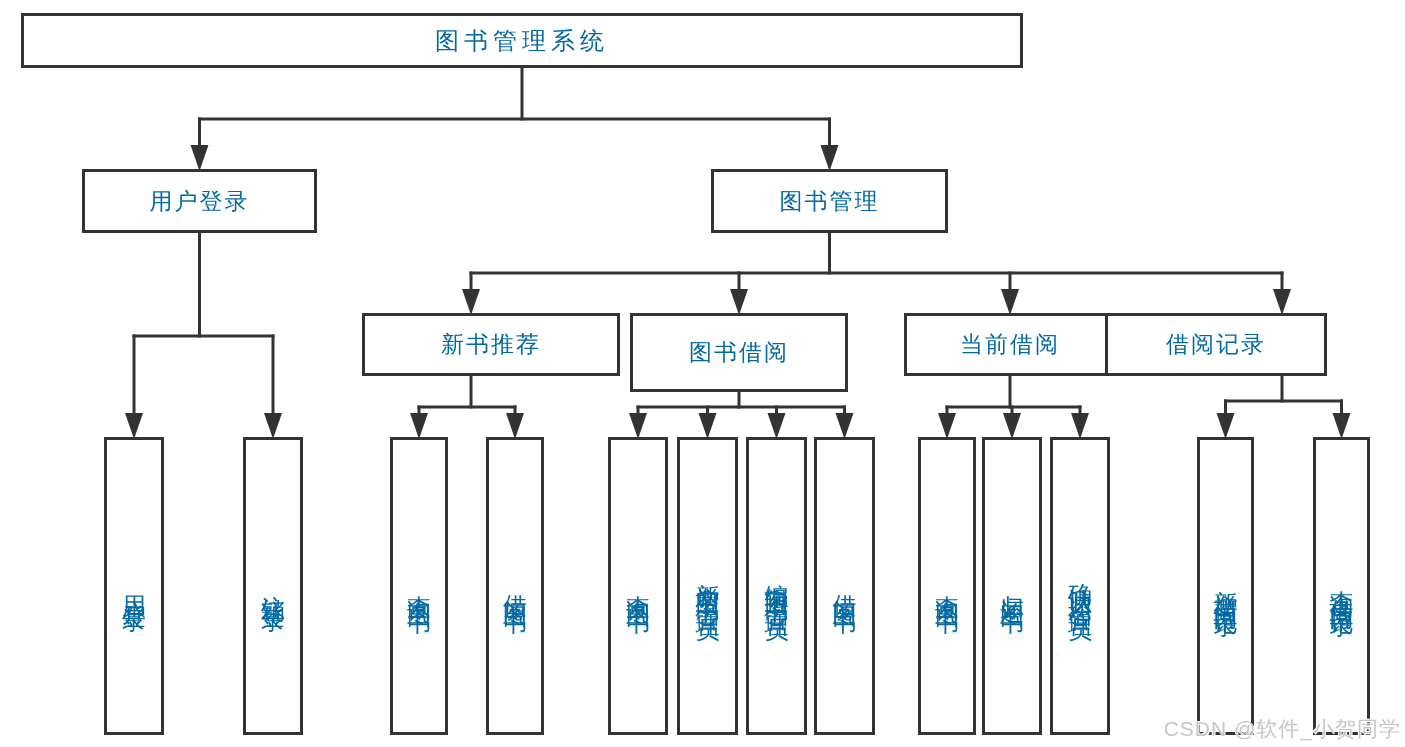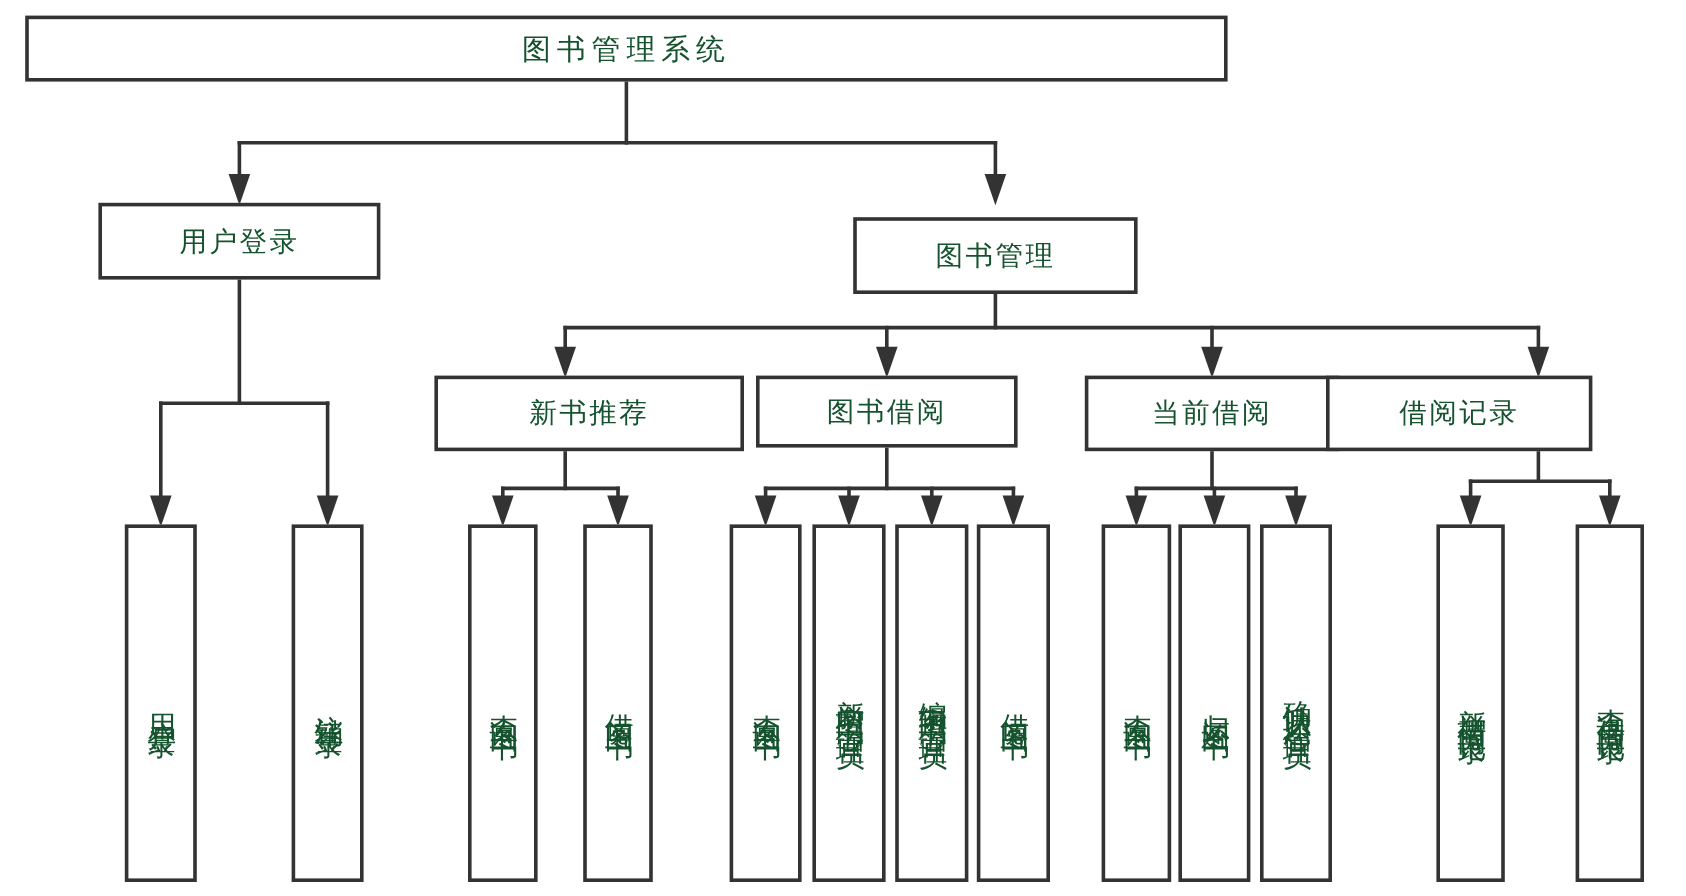--- a/index.html
+++ b/index.html
@@ -22,21 +22,21 @@
     pointer-events: none;
   }
   .node {
     position: absolute;
     box-sizing: border-box;
     border: 3px solid #333333;
     background: #ffffff;
     display: flex;
     align-items: center;
     justify-content: center;
-    color: #14532d;
+    color: #0369a1;
   }
   .h-node {
     font-size: 23px;
     letter-spacing: 2px;
   }
   .h-node.root {
     font-size: 24px;
     letter-spacing: 5px;
   }
   .v-node {
@@ -116,27 +116,27 @@
       <line x1="1341.5" y1="401" x2="1341.5" y2="419" stroke="#333333" stroke-width="3" stroke-linecap="square"></line>
       <polygon points="1332.5,413 1350.5,413 1341.5,439" fill="#333333"></polygon>
     </svg>
   <div id="nodes">
       <div class="node h-node root" style="left: 21px; top: 13px; width: 1002px; height: 55px;">
         <span>图书管理系统</span>
       </div>
       <div class="node h-node" style="left: 82px; top: 169px; width: 235px; height: 64px;">
         <span>用户登录</span>
       </div>
-      <div class="node h-node" style="left: 711px; top: 169px; width: 237px; height: 64px; margin-top: 12px;">
+      <div class="node h-node" style="left: 711px; top: 169px; width: 237px; height: 64px;">
         <span>图书管理</span>
       </div>
       <div class="node h-node" style="left: 362px; top: 313px; width: 258px; height: 63px;">
         <span>新书推荐</span>
       </div>
-      <div class="node h-node" style="left: 630px; top: 313px; width: 218px; height: 60px;">
+      <div class="node h-node" style="left: 630px; top: 313px; width: 218px; height: 79px;">
         <span>图书借阅</span>
       </div>
       <div class="node h-node" style="left: 904px; top: 313px; width: 212px; height: 63px; text-align: center;">
         <span>当前借阅</span>
       </div>
       <div class="node h-node" style="left: 1105px; top: 313px; width: 222px; height: 63px;">
         <span>借阅记录</span>
       </div>
       <div class="node v-node" style="left: 104px; top: 437px; width: 60px; height: 298px;">
         <span>用户登录</span>
@@ -171,13 +171,14 @@
       <div class="node v-node" style="left: 1050px; top: 437px; width: 60px; height: 298px;">
         <span>确认归还（管理员）</span>
       </div>
       <div class="node v-node" style="left: 1197px; top: 437px; width: 57px; height: 298px;">
         <span>新增借阅记录</span>
       </div>
       <div class="node v-node" style="left: 1313px; top: 437px; width: 57px; height: 298px;">
         <span>查询借阅记录</span>
       </div>
     </div>
+  <div id="watermark">CSDN @软件_小贺同学</div>
 </div>
 
 </body></html>

